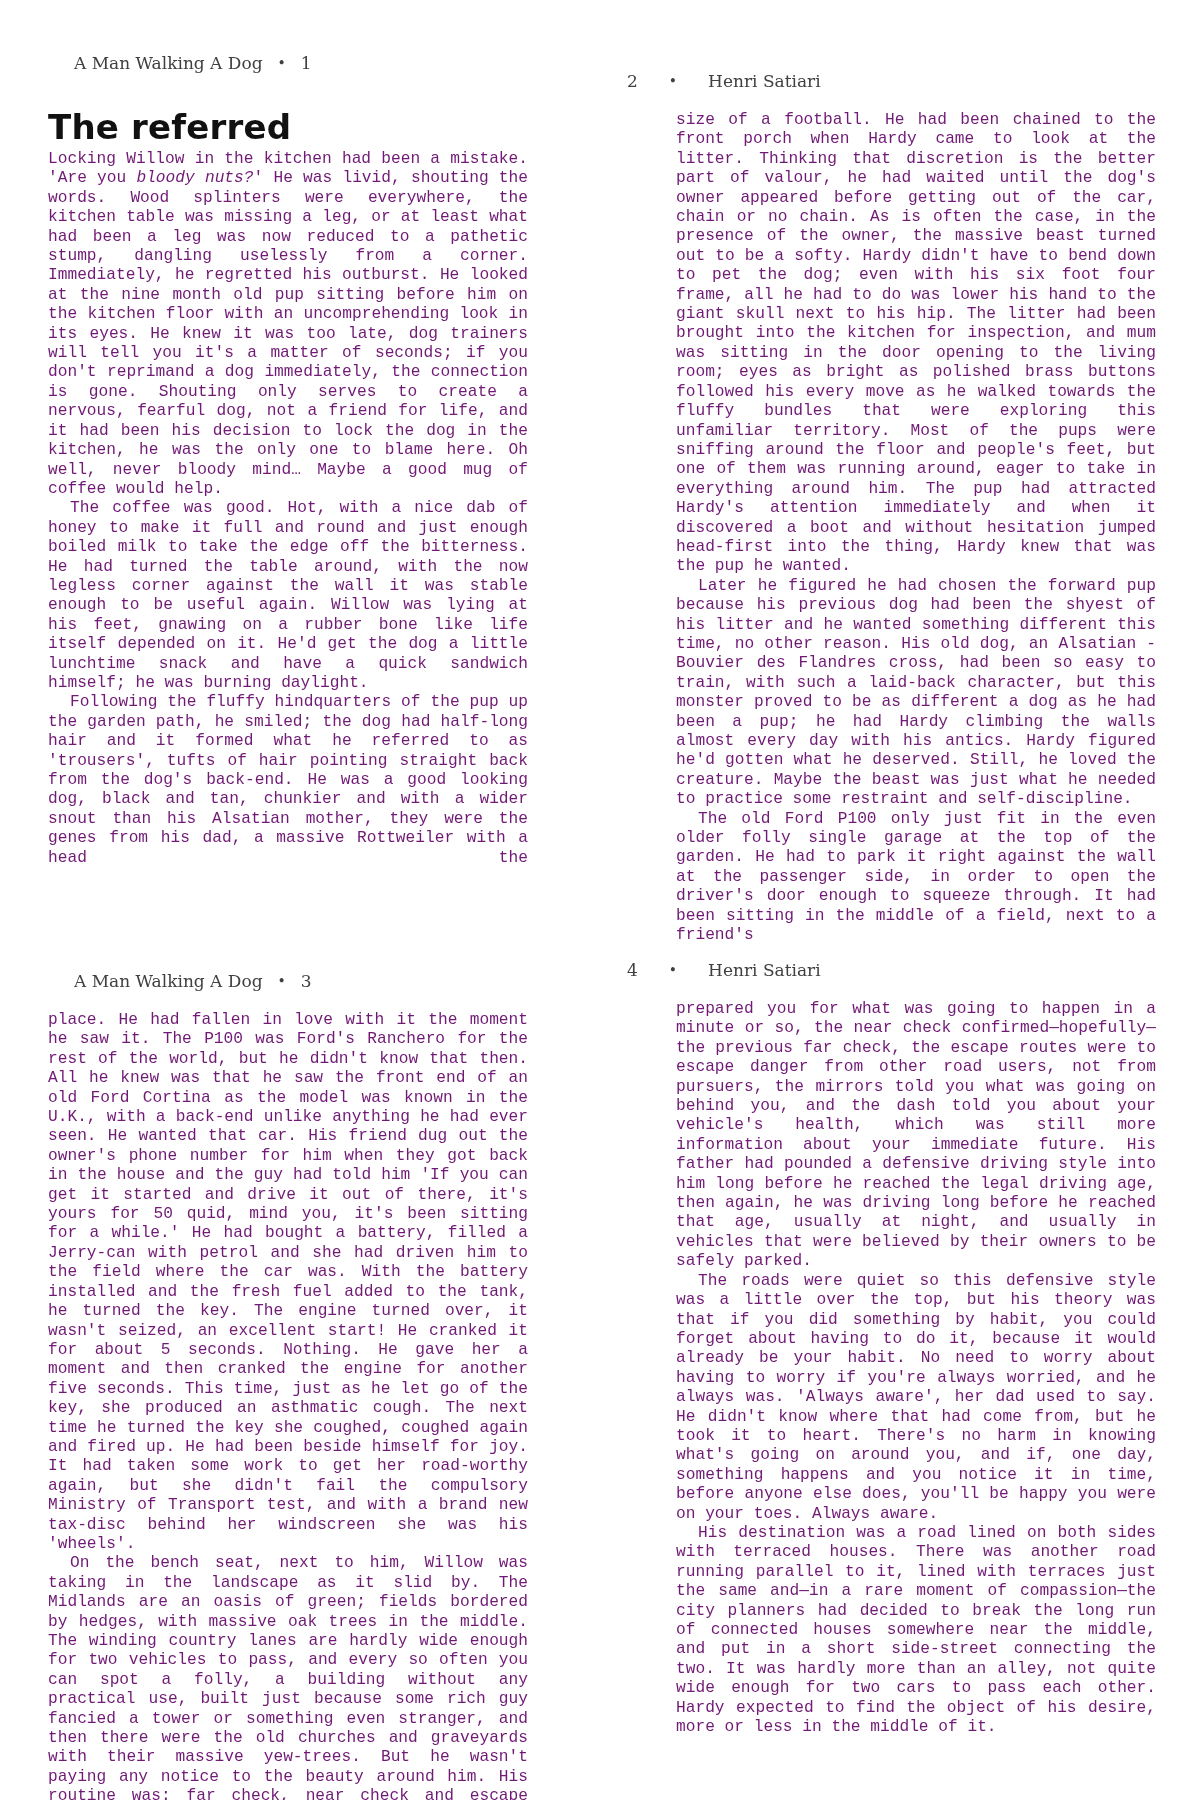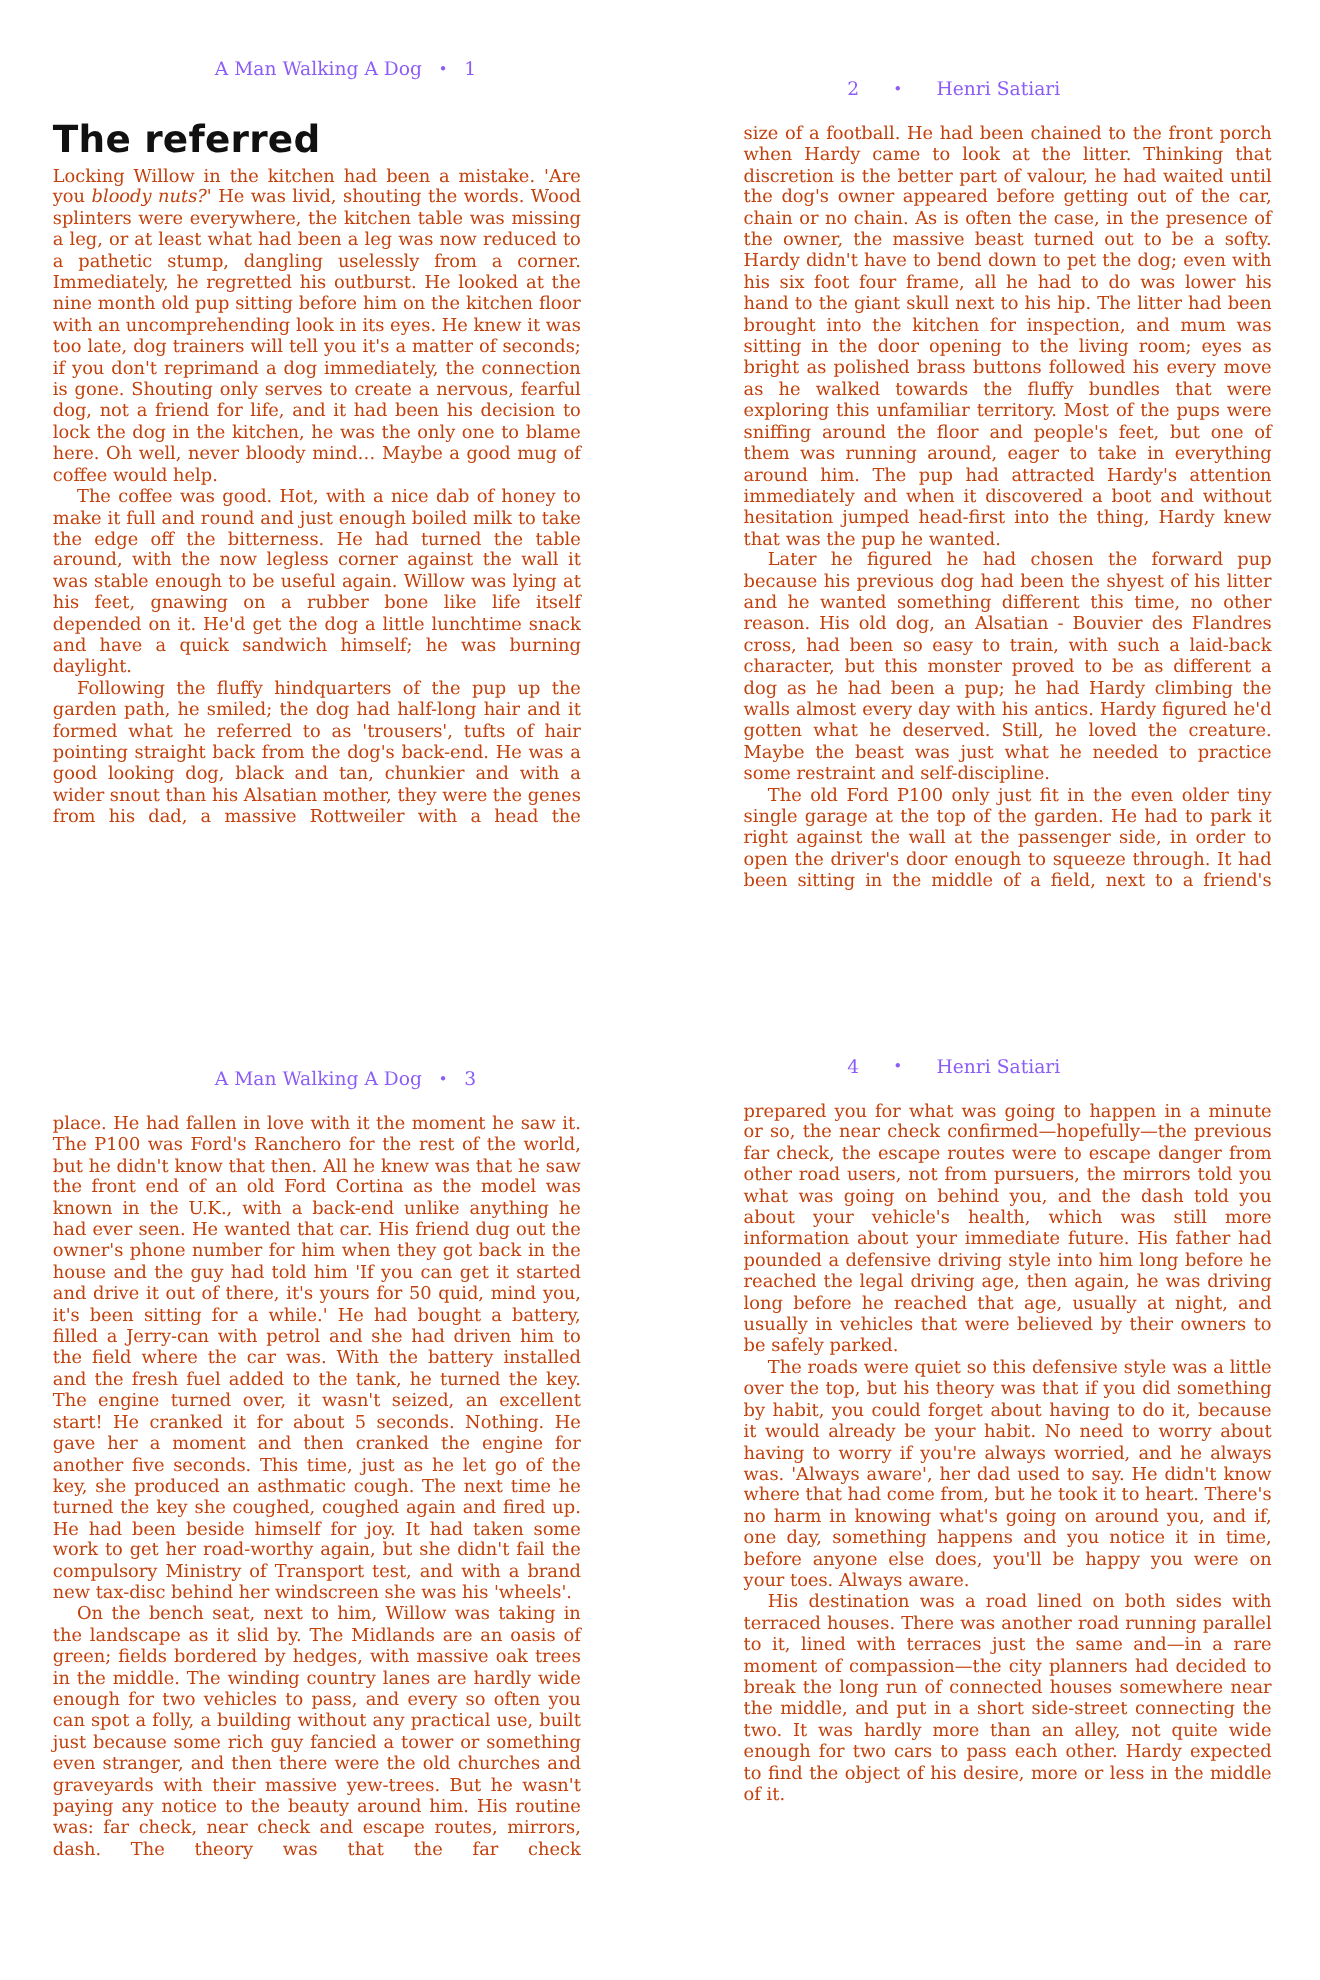--- a/index.html
+++ b/index.html
@@ -18,25 +18,25 @@
   .page {
     position: absolute;
     width: 480px;
   }
   .page-pos-1 { left: 48px;  top: 55px;  }
   .page-pos-2 { left: 676px; top: 73px;  }
   .page-pos-3 { left: 48px;  top: 962px; margin-top: 11px; }
   .page-pos-4 { left: 676px; top: 962px; }
 
   .running-header {
-    text-align: center;
+    text-align: left;
     font-size: 17px;
     line-height: 17px;
     white-space: nowrap;
-    color: #8b5cf6;
+    color: #404040;
   }
   .page--odd  .running-header { transform: translateX(26px); }
   .page--even .running-header { transform: translateX(-49px); }
   .running-header .sep {
     display: inline-block;
     font-size: 14px;
     vertical-align: 1px;
   }
   .page--odd  .running-header .sep { margin: 0 15px; }
   .page--even .running-header .sep { margin: 0 31px; }
@@ -53,21 +53,22 @@
 
   .page-body { margin-top: 21px; }
   .page--has-title .page-body { margin-top: 0; }
 
   .para {
     margin: 0;
     font-size: 16.2px;
     line-height: 19.4px;
     text-align: justify;
     hyphens: none;
-    color: #c2410c;
+    color: #701a75;
+    font-family: Liberation Mono, monospace;
   }
   .para.indent { text-indent: 22px; }
   .para.runover { text-align-last: justify; }
   .para em { font-style: italic; }
 </style>
 </head>
 <body>
 
 <div class="page page-pos-1 page--odd page--has-title">
   <div class="running-header">
@@ -81,21 +82,21 @@
     </div>
 </div>
 
 <div class="page page-pos-2 page--even">
   <div class="running-header">
     <span>2</span><span class="sep">•</span><span>Henri Satiari</span>
   </div>
   <div class="page-body">
       <p class="para">size of a football. He had been chained to the front porch when Hardy came to look at the litter. Thinking that discretion is the better part of valour, he had waited until the dog's owner appeared before getting out of the car, chain or no chain. As is often the case, in the presence of the owner, the massive beast turned out to be a softy. Hardy didn't have to bend down to pet the dog; even with his six foot four frame, all he had to do was lower his hand to the giant skull next to his hip. The litter had been brought into the kitchen for inspection, and mum was sitting in the door opening to the living room; eyes as bright as polished brass buttons followed his every move as he walked towards the fluffy bundles that were exploring this unfamiliar territory. Most of the pups were sniffing around the floor and people's feet, but one of them was running around, eager to take in everything around him. The pup had attracted Hardy's attention immediately and when it discovered a boot and without hesitation jumped head-first into the thing, Hardy knew that was the pup he wanted.</p>
       <p class="para indent">Later he figured he had chosen the forward pup because his previous dog had been the shyest of his litter and he wanted something different this time, no other reason. His old dog, an Alsatian - Bouvier des Flandres cross, had been so easy to train, with such a laid-back character, but this monster proved to be as different a dog as he had been a pup; he had Hardy climbing the walls almost every day with his antics. Hardy figured he'd gotten what he deserved. Still, he loved the creature. Maybe the beast was just what he needed to practice some restraint and self-discipline.</p>
-      <p class="para indent runover">The old Ford P100 only just fit in the even older tiny single garage at the top of the garden. He had to park it right against the wall at the passenger side, in order to open the driver's door enough to squeeze through. It had been sitting in the middle of a field, next to a friend's</p>
+      <p class="para indent runover">The old Ford P100 only just fit in the even older folly single garage at the top of the garden. He had to park it right against the wall at the passenger side, in order to open the driver's door enough to squeeze through. It had been sitting in the middle of a field, next to a friend's</p>
     </div>
 </div>
 
 <div class="page page-pos-3 page--odd">
   <div class="running-header">
     <span>A Man Walking A Dog</span><span class="sep">•</span><span>3</span>
   </div>
   <div class="page-body">
       <p class="para">place. He had fallen in love with it the moment he saw it. The P100 was Ford's Ranchero for the rest of the world, but he didn't know that then. All he knew was that he saw the front end of an old Ford Cortina as the model was known in the U.K., with a back-end unlike anything he had ever seen. He wanted that car. His friend dug out the owner's phone number for him when they got back in the house and the guy had told him 'If you can get it started and drive it out of there, it's yours for 50 quid, mind you, it's been sitting for a while.' He had bought a battery, filled a Jerry-can with petrol and she had driven him to the field where the car was. With the battery installed and the fresh fuel added to the tank, he turned the key. The engine turned over, it wasn't seized, an excellent start! He cranked it for about 5 seconds. Nothing. He gave her a moment and then cranked the engine for another five seconds. This time, just as he let go of the key, she produced an asthmatic cough. The next time he turned the key she coughed, coughed again and fired up. He had been beside himself for joy. It had taken some work to get her road-worthy again, but she didn't fail the compulsory Ministry of Transport test, and with a brand new tax-disc behind her windscreen she was his 'wheels'.</p>
       <p class="para indent runover">On the bench seat, next to him, Willow was taking in the landscape as it slid by. The Midlands are an oasis of green; fields bordered by hedges, with massive oak trees in the middle. The winding country lanes are hardly wide enough for two vehicles to pass, and every so often you can spot a folly, a building without any practical use, built just because some rich guy fancied a tower or something even stranger, and then there were the old churches and graveyards with their massive yew-trees. But he wasn't paying any notice to the beauty around him. His routine was: far check, near check and escape routes, mirrors, dash. The theory was that the far check</p>

